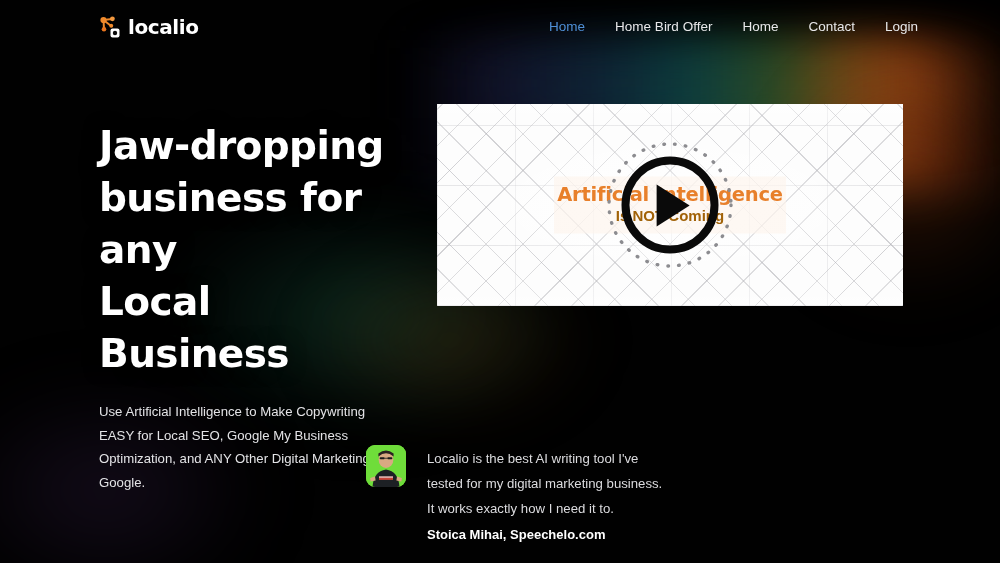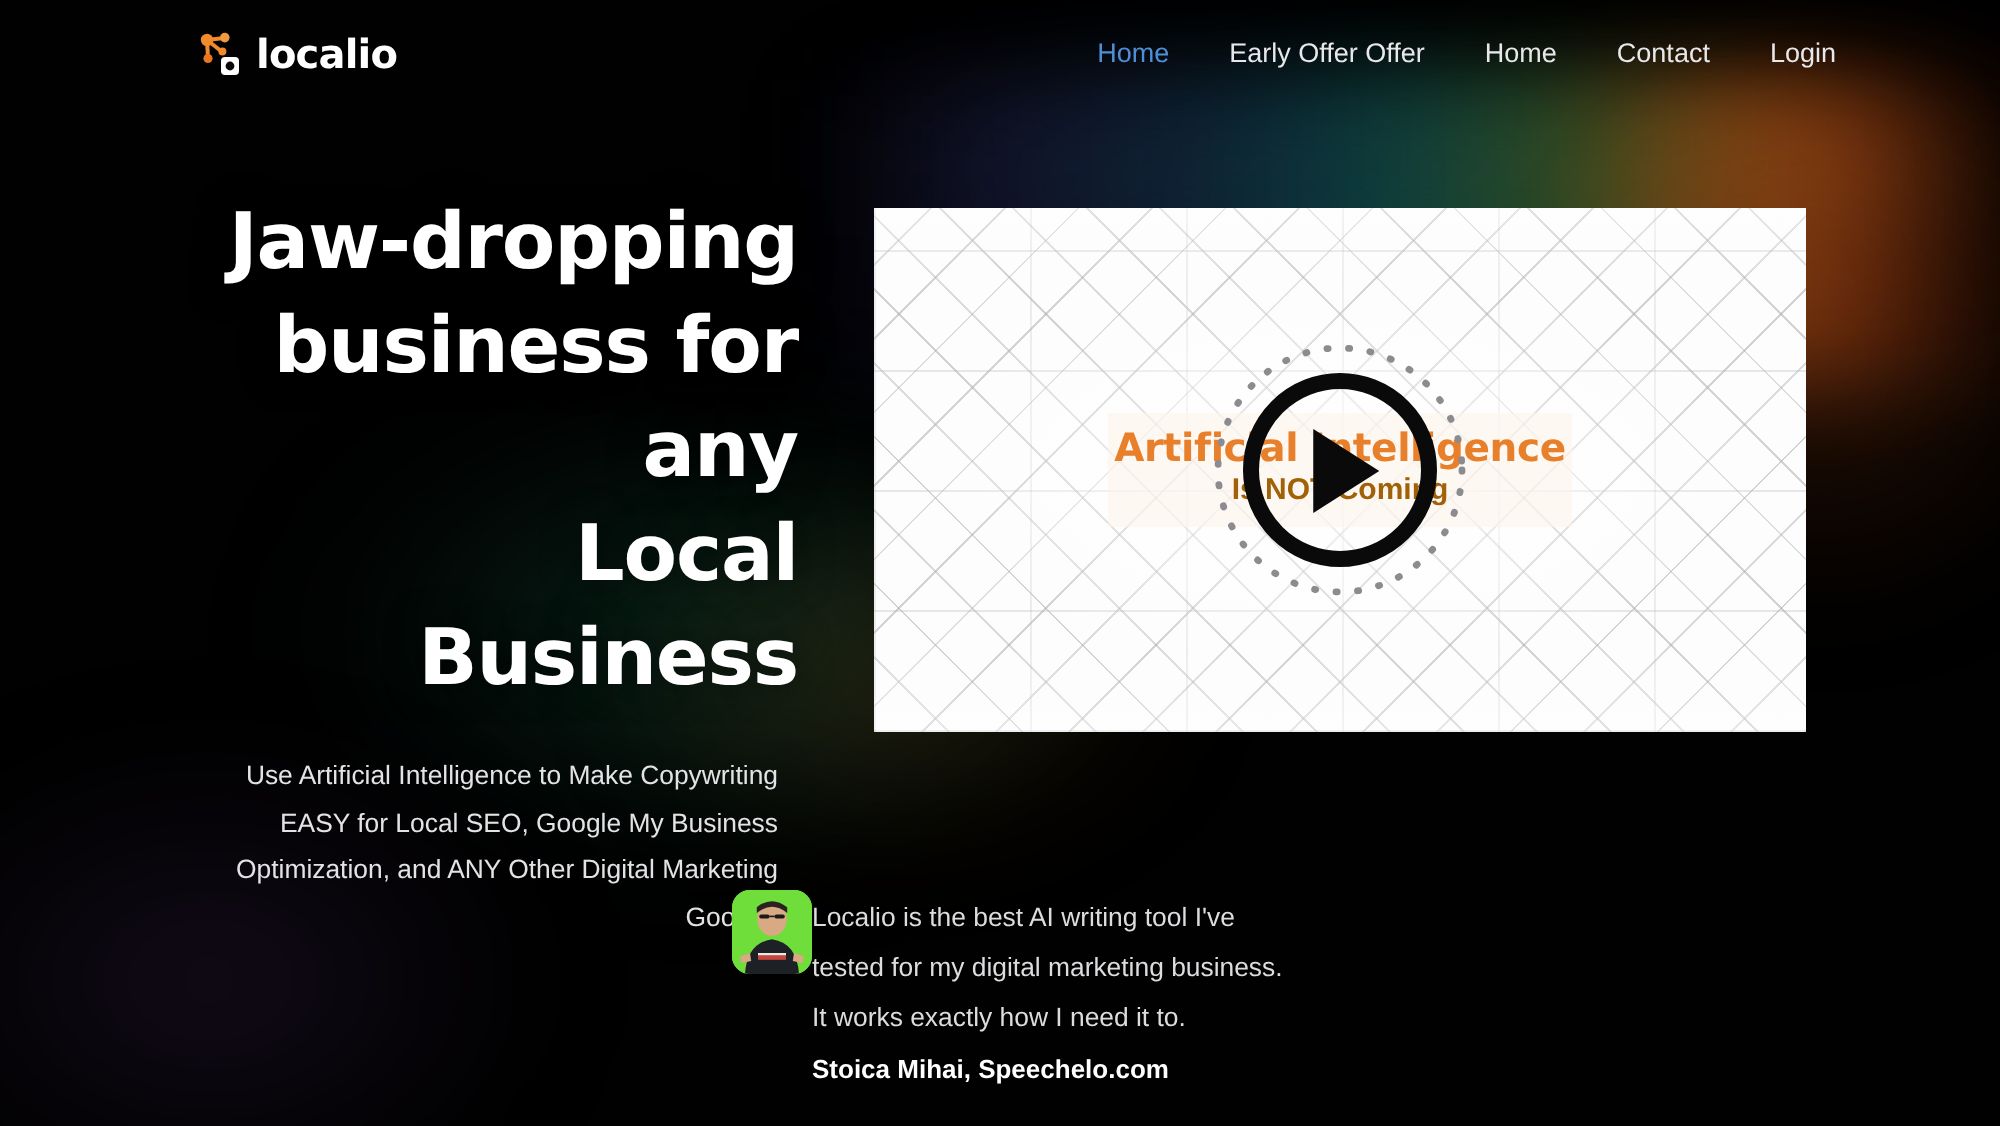--- a/index.html
+++ b/index.html
@@ -112,22 +112,22 @@
   }
   .nav-link {
     color:#e8e8ea; font-size:13.5px;
     text-decoration:none; cursor:pointer;
     white-space:nowrap;
   }
   .nav-link.active { color:#4f8fd6; }
 
   
   .hero-left {
-    position:absolute; left:99px; top:96px;
-    width:300px; z-index:15;text-align:right;
+    position:absolute; left:99px; top:120px;
+    width:300px; z-index:15;
   }
   .headline {
     color:#fff;
     font-size:39px;
     line-height:52px;
     font-weight:700;
     letter-spacing:-.6px;
     font-family:"DejaVu Sans", sans-serif;
     text-shadow:0 0 18px rgba(0,0,0,.6);
   }
@@ -136,21 +136,21 @@
     color:#e3e3e6;
     font-size:13.2px;
     line-height:23.5px;
     width:290px;
   }
 
   
   .video-wrap {
     position:absolute;
     left:437px; top:104px;
-    width:466px; height:262px;
+    width:466px; height:202px;
     background:#fff;
     z-index:15;
     cursor:pointer;
     overflow:hidden;
   }
   .video-inner { position:absolute; inset:0; background:#fdfdfd; overflow:hidden; }
 
   
   .circuit {
     position:absolute; inset:0;
@@ -219,21 +219,21 @@
     width:0; height:0;
     border-left:33px solid #0a0a0a;
     border-top:21px solid transparent;
     border-bottom:21px solid transparent;
   }
 
   
   .testimonial {
     position:absolute;
     left:366px; top:445px;
-    display:flex; align-items:flex-start; 
+    display:flex; align-items:flex-start; gap:21px;
     z-index:15;
   }
   .avatar {
     width:40px; height:42px;
     border-radius:9px;
     overflow:hidden;
     background:#6fdd3a;
     flex:0 0 auto;
     position:relative;
   }
@@ -283,21 +283,21 @@
           <circle cx="12.2" cy="10.8" r="2.0" fill="#f08a2c"></circle>
           <rect x="11.5" y="13.5" width="9" height="9" rx="2" fill="#ffffff"></rect>
           <circle cx="16" cy="18" r="2.2" fill="#0a0a0a"></circle>
         </svg>
       </span>
       <span class="logo-text">localio</span>
     </div>
 
     <nav class="nav">
       <a class="nav-link active" href="#">Home</a>
-      <a class="nav-link" href="#">Early Offer Offer</a>
+      <a class="nav-link" href="#">Home Bird Offer</a>
       <a class="nav-link" href="#">Home</a>
       <a class="nav-link" href="#">Contact</a>
       <a class="nav-link" href="#">Login</a>
     </nav>
   </div>
 
   <div class="hero-left">
     <h1 class="headline">
       <span>Jaw-dropping</span><br>
       <span>business for any</span><br>

